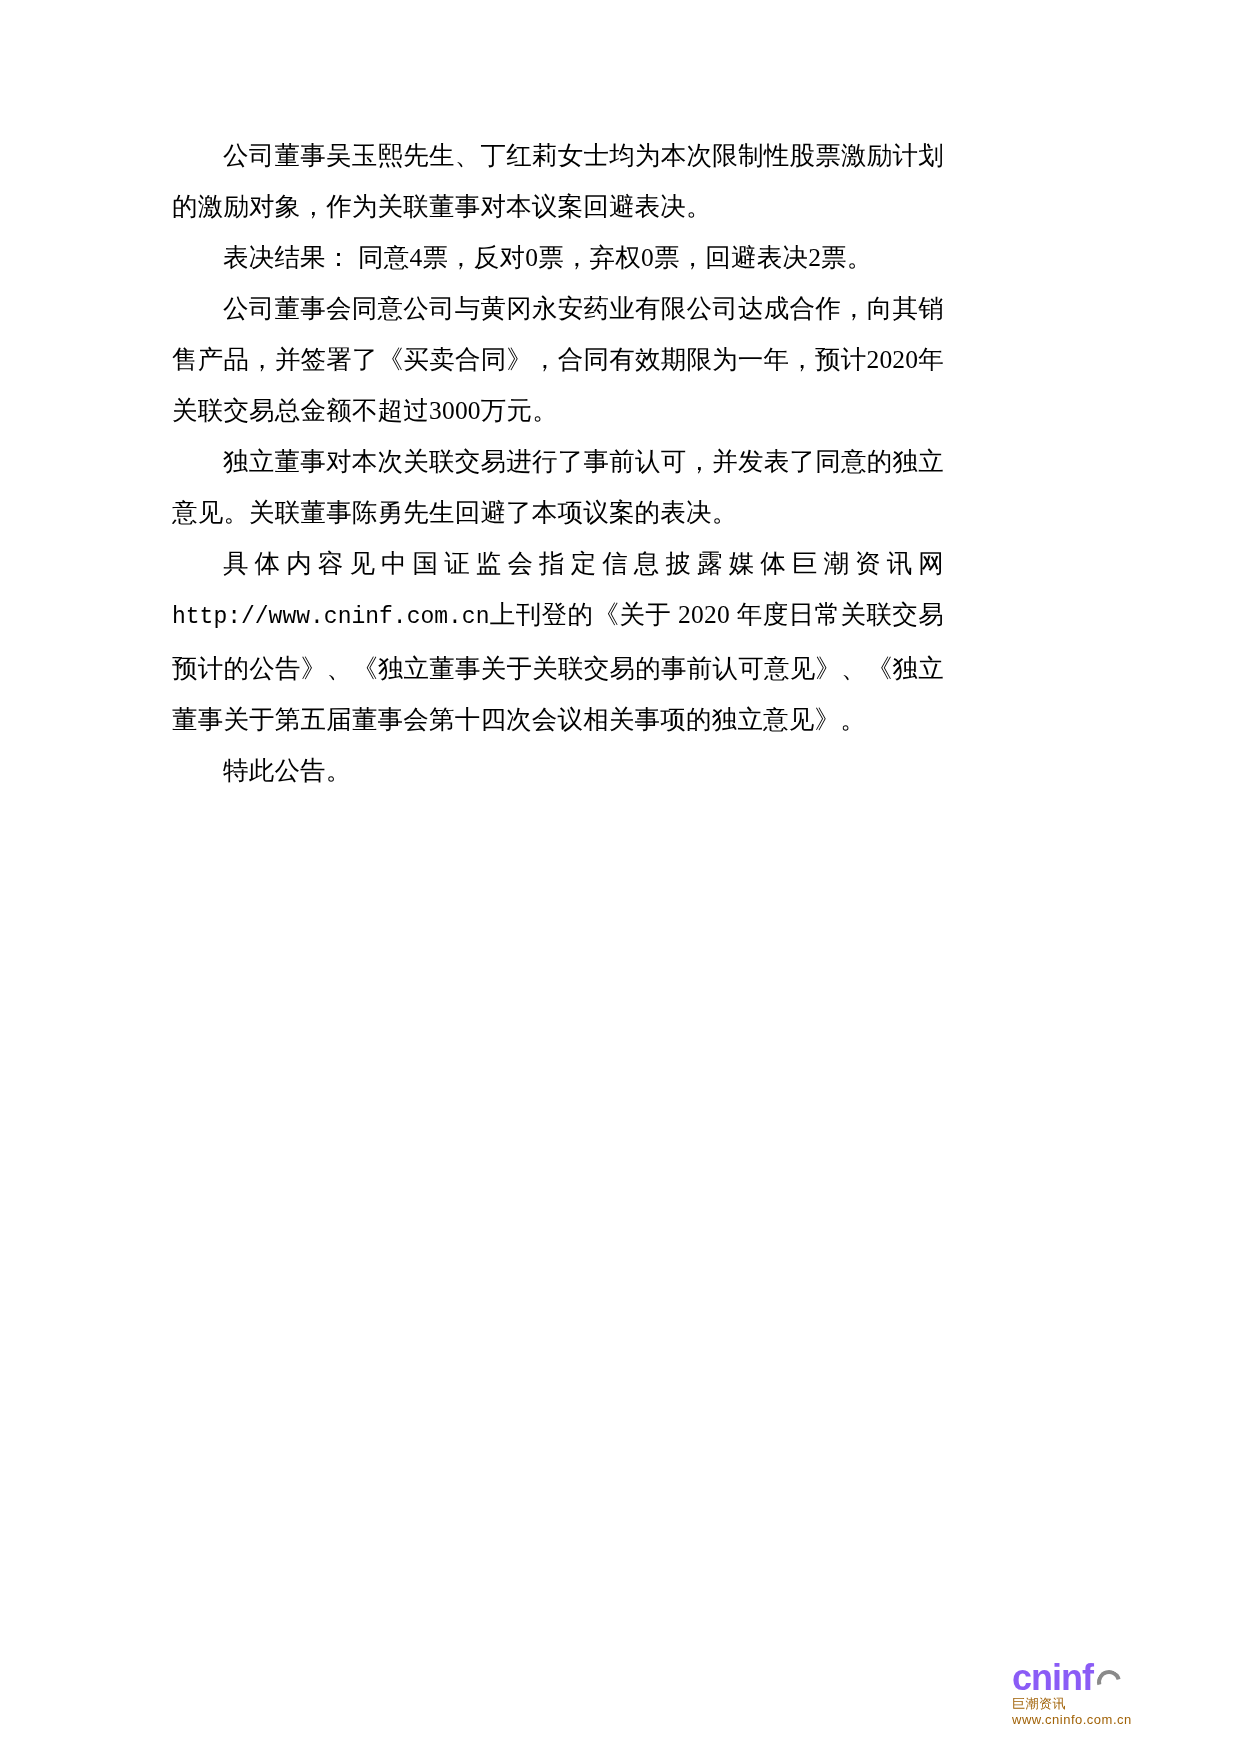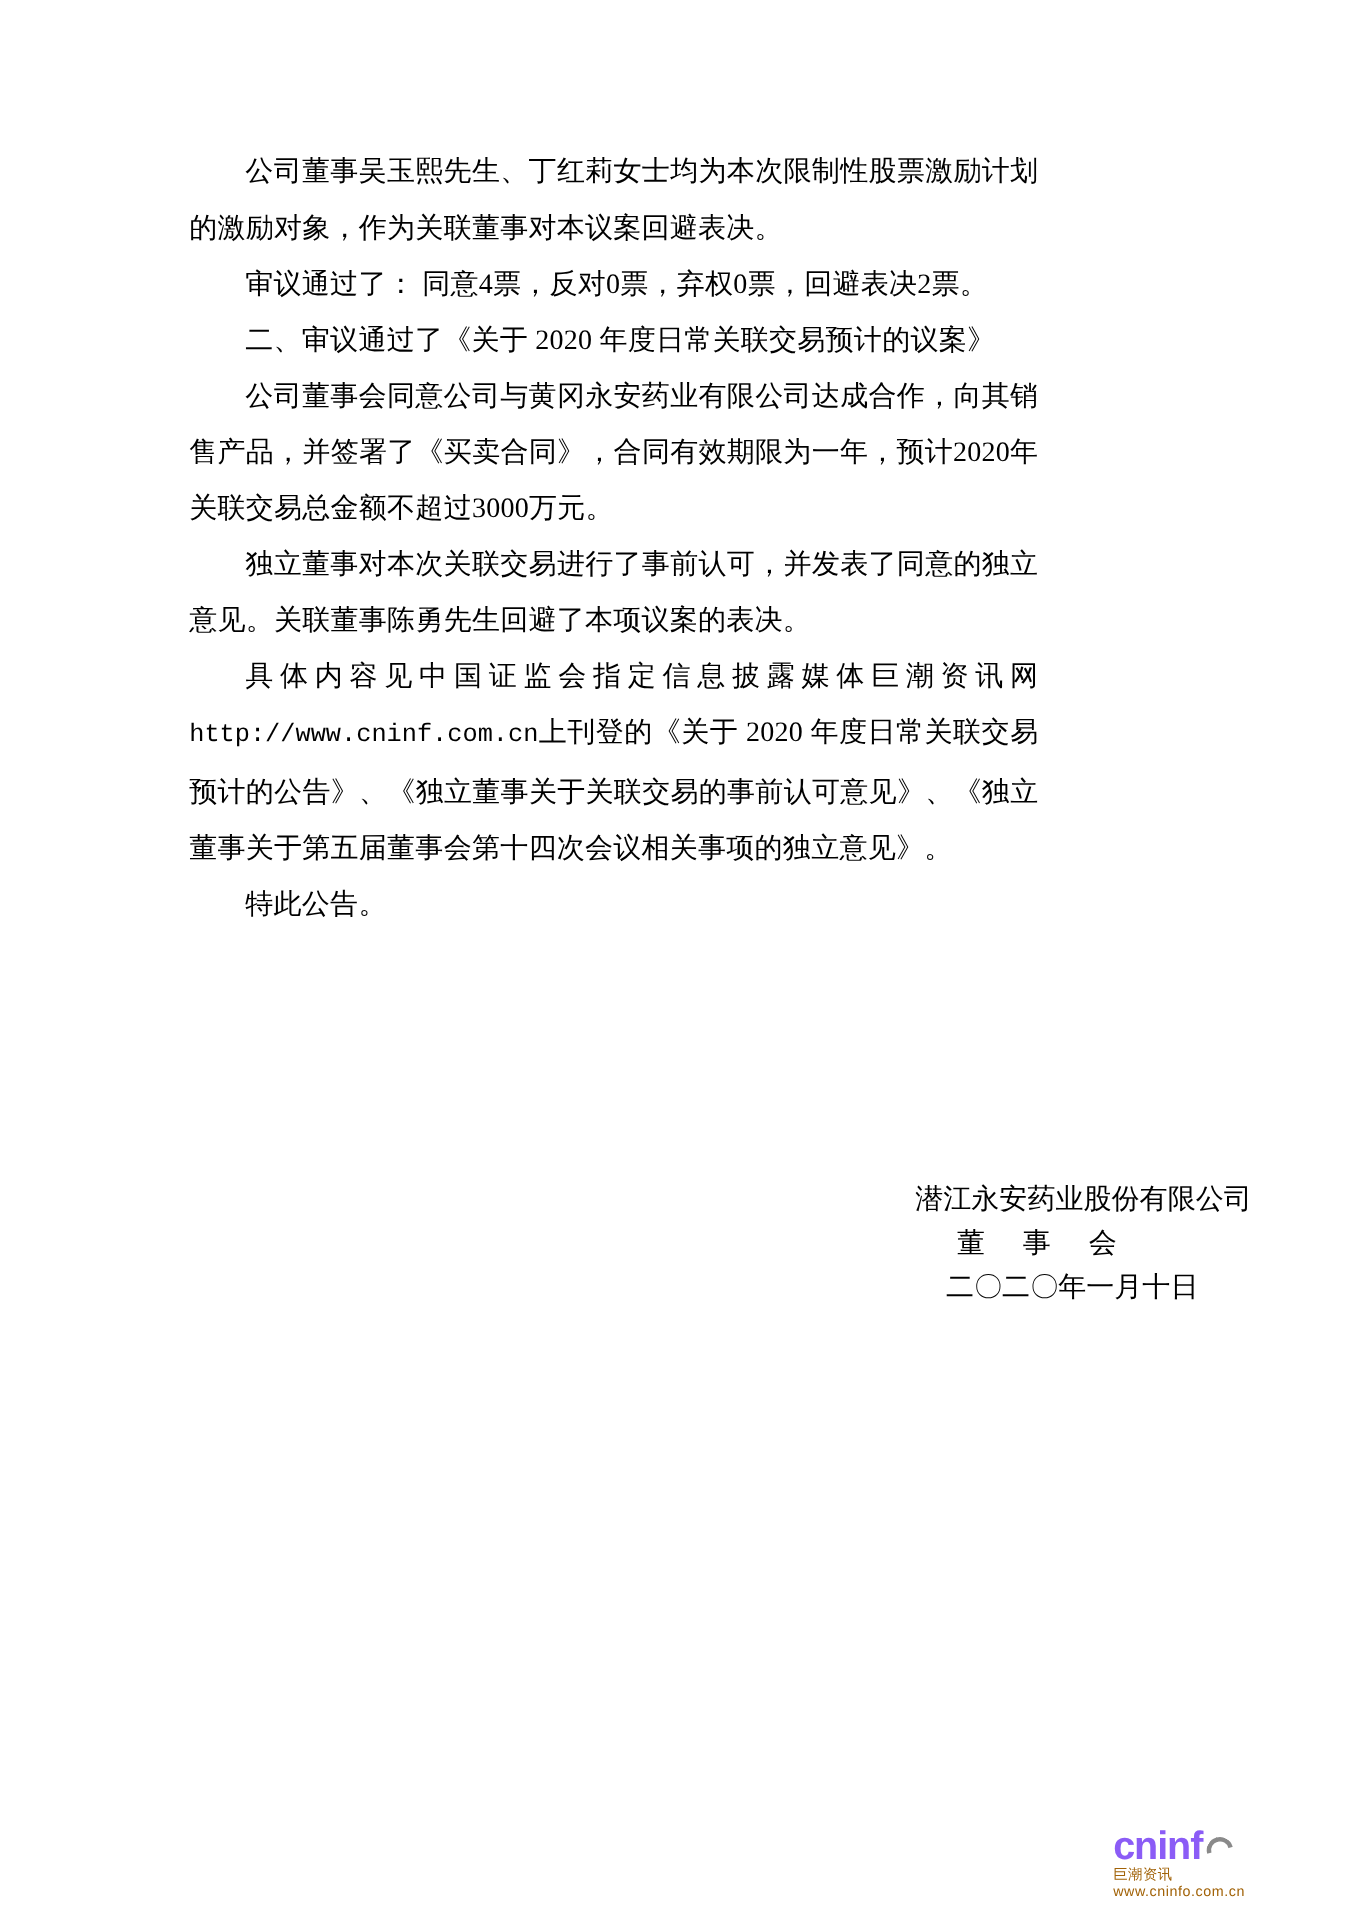--- a/index.html
+++ b/index.html
@@ -113,38 +113,32 @@
 </style>
 </head>
 <body>
 
 <div class="page">
 
   <div class="content">
 
     <p class="para">公司董事吴玉熙先生、丁红莉女士均为本次限制性股票激励计划的激励对象，作为关联董事对本议案回避表决。</p>
 
-    <p class="para">审议通过了：  同意4票，反对0票，弃权0票，回避表决2票。</p>
+    <p class="para">表决结果：  同意4票，反对0票，弃权0票，回避表决2票。</p>
 
-    <p class="para">二、审议通过了《关于 2020 年度日常关联交易预计的议案》</p>
 
     <p class="para">公司董事会同意公司与黄冈永安药业有限公司达成合作，向其销售产品，并签署了《买卖合同》，合同有效期限为一年，预计2020年关联交易总金额不超过3000万元。</p>
 
     <p class="para">独立董事对本次关联交易进行了事前认可，并发表了同意的独立意见。关联董事陈勇先生回避了本项议案的表决。</p>
 
 
     <p class="para mono-url"><span>具体内容见中国证监会指定信息披露媒体巨潮资讯网</span><span class="url-mono">http://www.cninf.com.cn</span><span>上刊登的《关于 2020 年度日常关联交易预计的公告》、《独立董事关于关联交易的事前认可意见》、《独立董事关于第五届董事会第十四次会议相关事项的独立意见》。</span></p>
 
     <p class="para">特此公告。</p>
 
-    <div class="signature">
-      <div class="sig-line-1">潜江永安药业股份有限公司</div>
-      <div class="sig-line-2">董 事 会</div>
-      <div class="sig-line-3">二〇二〇年一月十日</div>
-    </div>
 
   </div>
 
   <div class="footer-logo">
     <span class="logo-word">cninf</span><span class="logo-swoosh"></span>
     <div class="logo-sub">巨潮资讯</div>
     <div class="logo-sub">www.cninfo.com.cn</div>
   </div>
 
 </div>

